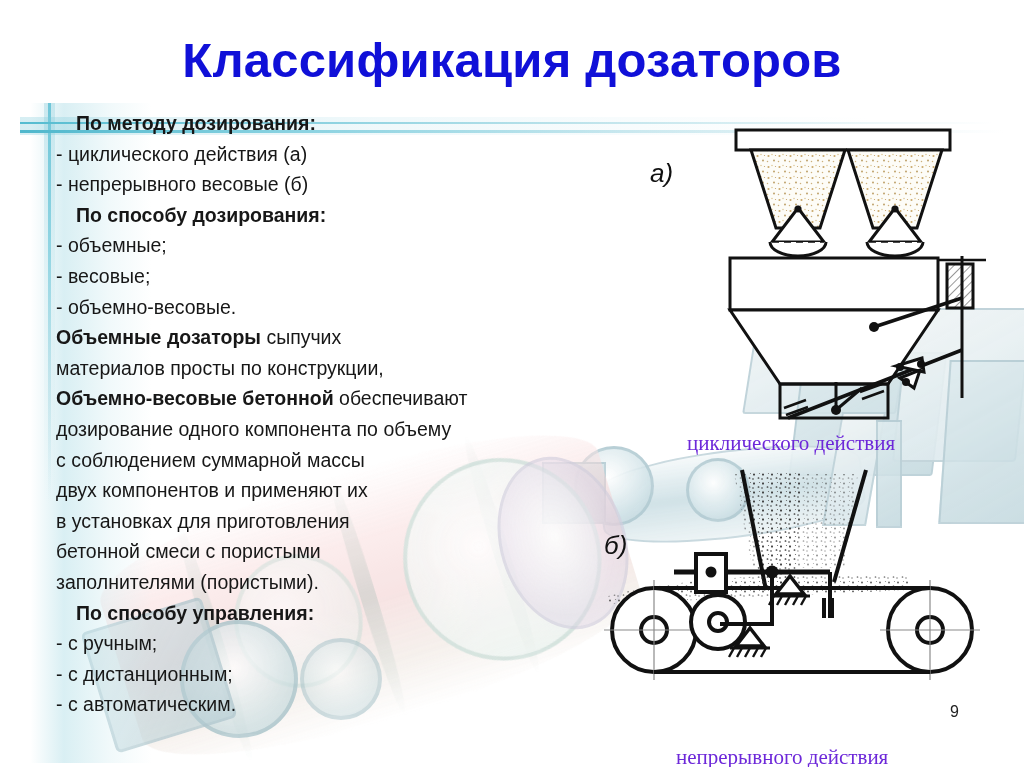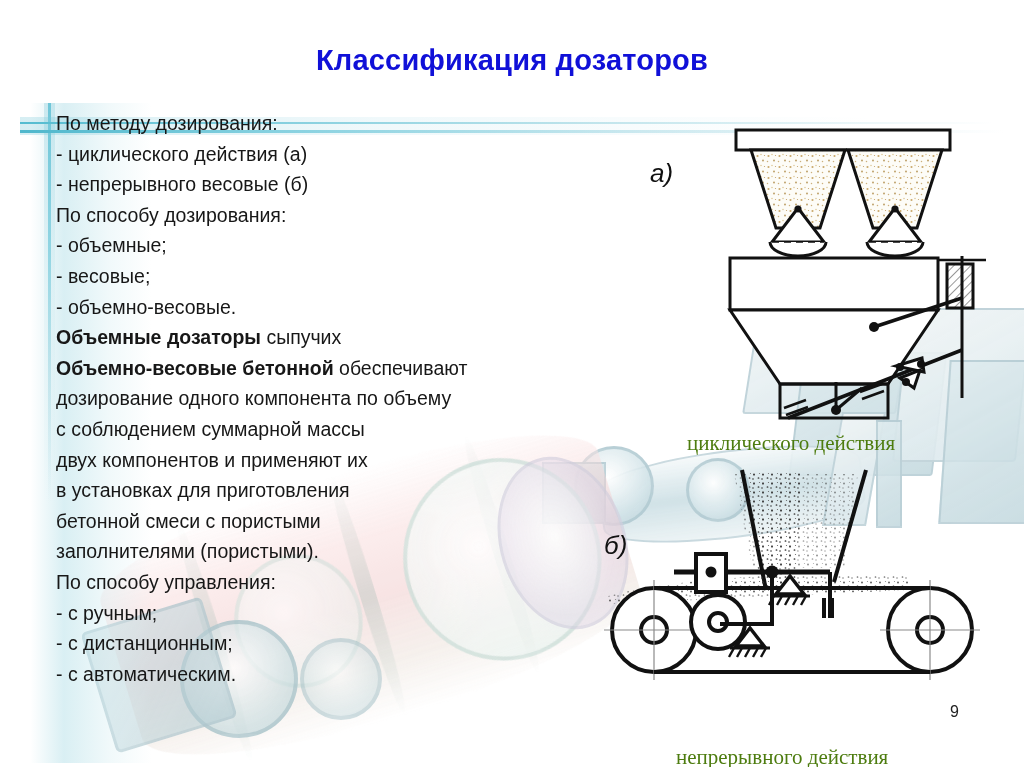--- a/index.html
+++ b/index.html
@@ -98,46 +98,46 @@
     position:absolute;left:20px;top:130px;width:1004px;height:3px;
     background:linear-gradient(90deg,#4fb7cc 0%, #86d1e0 25%, rgba(160,214,226,.5) 62%, rgba(255,255,255,0) 98%);
   }
   .h-line-glow{
     position:absolute;left:20px;top:117px;width:1004px;height:18px;
     background:linear-gradient(90deg, rgba(120,200,216,.30) 0%, rgba(170,220,232,.18) 35%, rgba(255,255,255,0) 85%);
   }
 
   
   .title{
-    position:absolute;left:0;top:44px;width:1024px;text-align:center;
-    font-size:29px;font-weight:bold;color:#1010d8;letter-spacing:.2px;
+    position:absolute;left:0;top:32px;width:1024px;text-align:center;
+    font-size:49px;font-weight:bold;color:#1010d8;letter-spacing:.2px;
     font-family:"Liberation Sans", sans-serif;
     white-space:nowrap;
   }
 
   
   .body-text{
     position:absolute;left:56px;top:108px;width:600px;
     font-size:19.5px;line-height:30.6px;color:#171717;
     font-family:"Liberation Sans", sans-serif;
   }
   .body-text div{white-space:nowrap;}
-  .b-head{font-weight:normal;}
+  .b-head{font-weight:bold;padding-left:20px;}
   .b-em{font-weight:bold;}
 
   
   .fig-label{
     position:absolute;font-size:26px;font-style:italic;color:#111;
     font-family:"Liberation Sans", sans-serif;
   }
   .lab-a{left:650px;top:158px;}
   .lab-b{left:604px;top:530px;}
   .caption{
     position:absolute;font-family:"Liberation Serif", serif;
-    font-size:21px;color:#4d7c0f;white-space:nowrap;
+    font-size:21px;color:#6d28d9;white-space:nowrap;
   }
   .cap-a{left:687px;top:431px;}
   .cap-b{left:676px;top:745px;}
   .slide-no{
     position:absolute;left:950px;top:703px;font-size:16px;color:#222;
     font-family:"Liberation Sans", sans-serif;
   }
 
   
   .dg{position:absolute;}
@@ -187,20 +187,21 @@
 
   <div class="body-text">
     <div><span class="b-head">По методу дозирования:</span></div>
     <div><span>- циклического действия (а)</span></div>
     <div><span>- непрерывного весовые (б)</span></div>
     <div><span class="b-head">По способу дозирования:</span></div>
     <div><span>- объемные;</span></div>
     <div><span>- весовые;</span></div>
     <div><span>- объемно-весовые.</span></div>
     <div><span class="b-em">Объемные дозаторы</span><span> сыпучих</span></div>
+    <div><span>материалов просты по конструкции,</span></div>
     <div><span class="b-em">Объемно-весовые бетонной</span><span> обеспечивают</span></div>
     <div><span>дозирование одного компонента по объему</span></div>
     <div><span>с соблюдением суммарной массы</span></div>
     <div><span>двух компонентов и применяют их</span></div>
     <div><span>в установках для приготовления</span></div>
     <div><span>бетонной смеси с пористыми</span></div>
     <div><span>заполнителями (пористыми).</span></div>
     <div><span class="b-head">По способу управления:</span></div>
     <div><span>- с ручным;</span></div>
     <div><span>- с дистанционным;</span></div>

